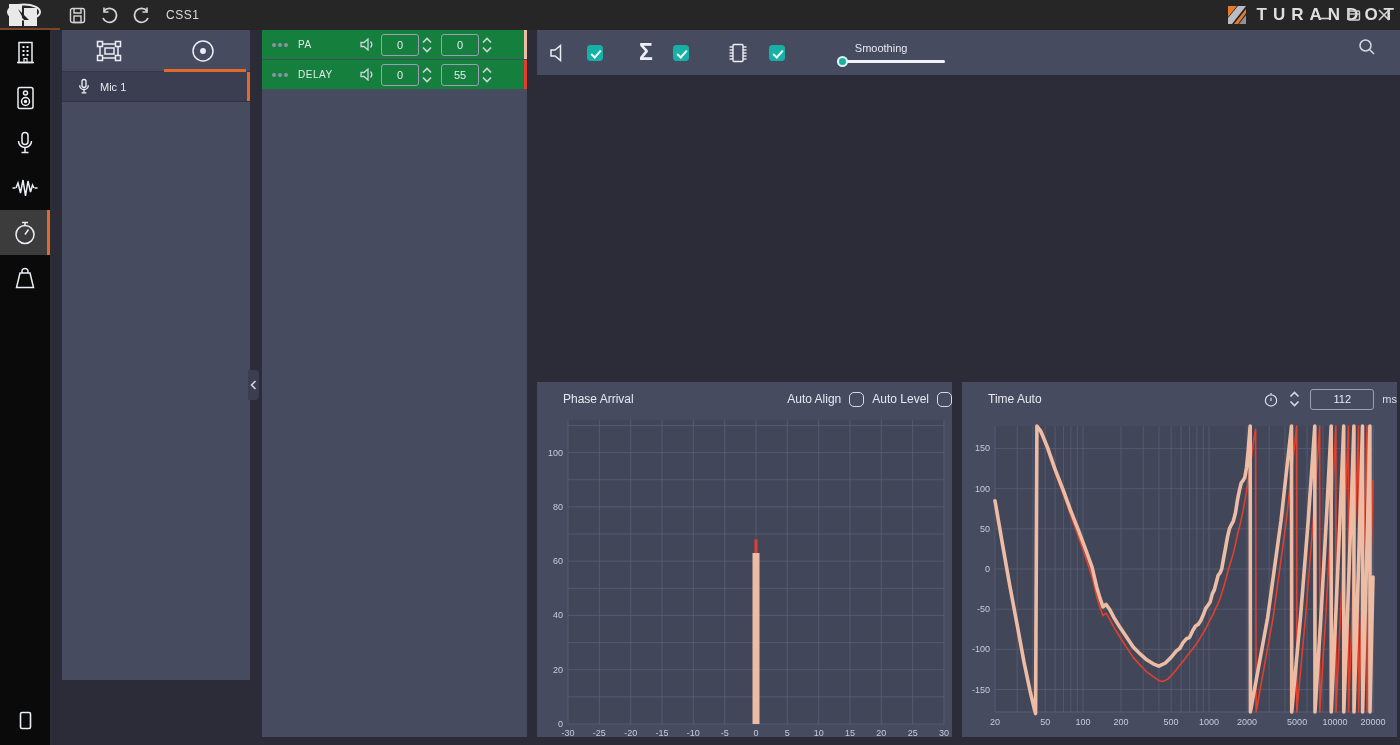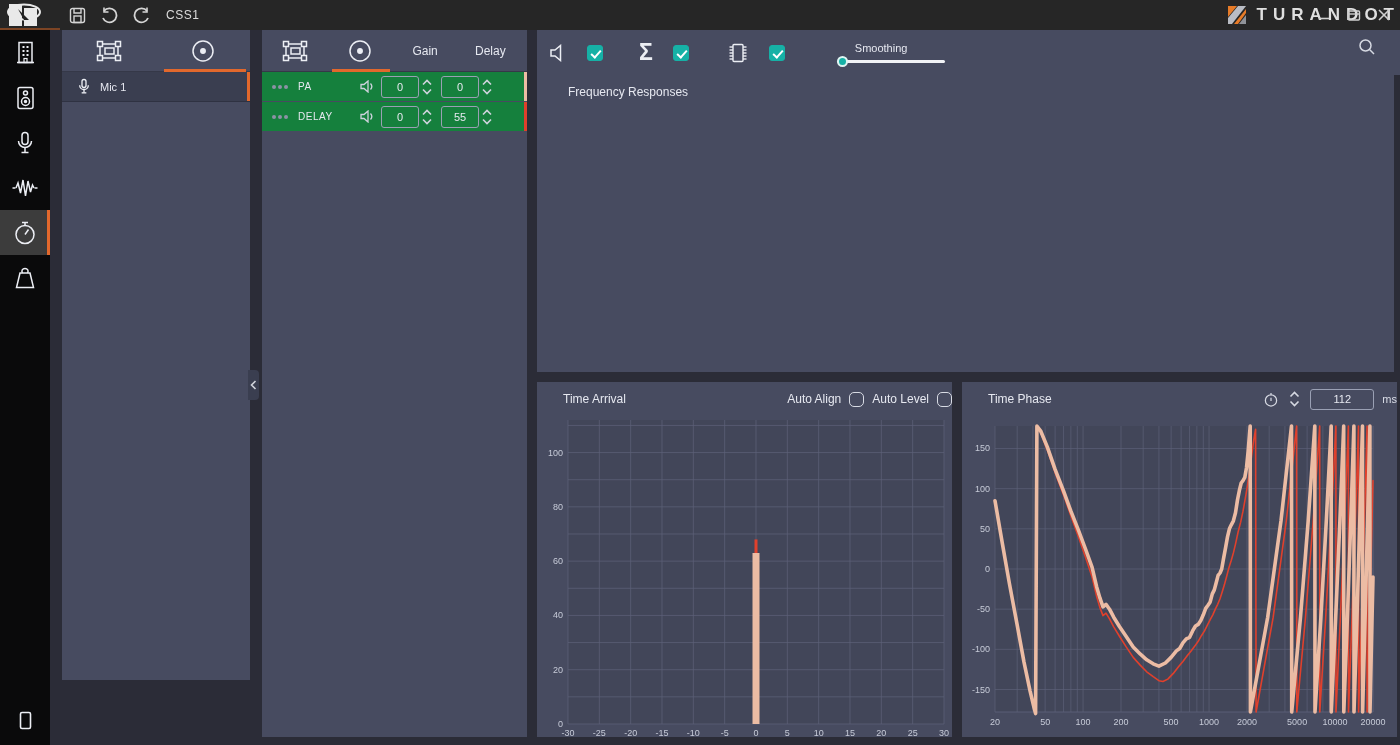--- a/index.html
+++ b/index.html
@@ -249,40 +249,20 @@
 
   <div id="splitter">
     <div id="collapse-handle">
       <svg width="7" height="10" viewBox="0 0 7 10" fill="none" stroke="#cfd2da" stroke-width="1.6">
         <path d="M5.5 1 L1.5 5 L5.5 9"></path>
       </svg>
     </div>
   </div>
 
   <div id="ch-panel" class="panel">
-    <div class="tabsrow">
-      <div class="tab" style="max-width:66px">
-        <svg width="26" height="22" viewBox="0 0 26 22" fill="none" stroke="#eceef4" stroke-width="1.5">
-          <rect x="4" y="4" width="18" height="14"></rect>
-            <rect x="9" y="8" width="9" height="6"></rect>
-          <rect x="1.5" y="1.5" width="5" height="5" fill="#474b60"></rect>
-            <rect x="19.5" y="1.5" width="5" height="5" fill="#474b60"></rect>
-          <rect x="1.5" y="15.5" width="5" height="5" fill="#474b60"></rect>
-            <rect x="19.5" y="15.5" width="5" height="5" fill="#474b60"></rect>
-        </svg>
-      </div>
-      <div class="tab active" style="max-width:66px">
-        <svg width="24" height="24" viewBox="0 0 24 24" fill="none" stroke="#eceef4" stroke-width="1.5">
-          <circle cx="12" cy="12" r="10"></circle>
-            <circle cx="12" cy="12" r="2.2" fill="#eceef4"></circle>
-        </svg>
-      </div>
-      <div class="col-head">Gain</div>
-      <div class="col-head">Delay</div>
-    </div>
 
     <div class="ch-row">
       <div class="dots"></div>
       <div class="ch-label">PA</div>
       <div class="icon" style="margin-right:6px">
         <svg width="15" height="13" viewBox="0 0 15 13" fill="none" stroke="#cfd3de" stroke-width="1.3">
           <path d="M1 4.5 H4 L8 1 V12 L4 8.5 H1 Z"></path>
             <path d="M10.5 3.5 a4.5 4.5 0 0 1 0 6"></path>
         </svg>
       </div>
@@ -376,23 +356,20 @@
       </div>
     </div>
   </div>
   <div id="search-btn">
     <svg width="18" height="18" viewBox="0 0 18 18" fill="none" stroke="#d6d9e2" stroke-width="1.5">
       <circle cx="7.5" cy="7.5" r="5.5"></circle>
         <line x1="11.8" y1="11.8" x2="16" y2="16"></line>
     </svg>
   </div>
 
-  <div id="freq-panel" class="panel">
-    <span class="panel-title">Frequency Responses</span>
-  </div>
 
   <div id="ta-panel" class="panel">
     <svg id="ta-chart" class="chart-svg" width="415" height="355" viewBox="0 0 415 355">
         <rect x="31" y="38" width="376" height="304" fill="#424659"></rect>
         <line x1="31" y1="38" x2="31" y2="342" stroke="#5c6078" stroke-width="1" opacity="0.75"></line>
         <line x1="62.33333333333333" y1="38" x2="62.33333333333333" y2="342" stroke="#5c6078" stroke-width="1" opacity="0.75"></line>
         <line x1="93.66666666666666" y1="38" x2="93.66666666666666" y2="342" stroke="#5c6078" stroke-width="1" opacity="0.75"></line>
         <line x1="125" y1="38" x2="125" y2="342" stroke="#5c6078" stroke-width="1" opacity="0.75"></line>
         <line x1="156.33333333333331" y1="38" x2="156.33333333333331" y2="342" stroke="#5c6078" stroke-width="1" opacity="0.75"></line>
         <line x1="187.66666666666666" y1="38" x2="187.66666666666666" y2="342" stroke="#5c6078" stroke-width="1" opacity="0.75"></line>
@@ -431,21 +408,21 @@
         <text x="250.33333333333334" y="354" text-anchor="middle" font-size="9" font-family="Liberation Sans, sans-serif" fill="#c7cbd8">5</text>
         <text x="281.66666666666663" y="354" text-anchor="middle" font-size="9" font-family="Liberation Sans, sans-serif" fill="#c7cbd8">10</text>
         <text x="313" y="354" text-anchor="middle" font-size="9" font-family="Liberation Sans, sans-serif" fill="#c7cbd8">15</text>
         <text x="344.3333333333333" y="354" text-anchor="middle" font-size="9" font-family="Liberation Sans, sans-serif" fill="#c7cbd8">20</text>
         <text x="375.6666666666667" y="354" text-anchor="middle" font-size="9" font-family="Liberation Sans, sans-serif" fill="#c7cbd8">25</text>
         <text x="407" y="354" text-anchor="middle" font-size="9" font-family="Liberation Sans, sans-serif" fill="#c7cbd8">30</text>
         <rect x="217.5" y="157.42857142857142" width="3" height="184.57142857142858" fill="#e0402c"></rect>
         <rect x="215.5" y="171" width="7" height="171" fill="#ecbca4"></rect>
       </svg>
     <div class="chart-head">
-      <span class="panel-title">Time Arrival</span>
+      <span class="panel-title">Phase Arrival</span>
       <div class="head-right">
         <span class="head-label">Auto Align</span>
         <div class="checkbox light"></div>
         <span class="head-label">Auto Level</span>
         <div class="checkbox light"></div>
       </div>
     </div>
   </div>
 
   <div id="tp-panel" class="panel">
@@ -502,21 +479,21 @@
         <text x="209.14044109267672" y="343" text-anchor="middle" font-size="9" font-family="Liberation Sans, sans-serif" fill="#c7cbd8">500</text>
         <text x="247.0702205463384" y="343" text-anchor="middle" font-size="9" font-family="Liberation Sans, sans-serif" fill="#c7cbd8">1000</text>
         <text x="285" y="343" text-anchor="middle" font-size="9" font-family="Liberation Sans, sans-serif" fill="#c7cbd8">2000</text>
         <text x="335.1404410926767" y="343" text-anchor="middle" font-size="9" font-family="Liberation Sans, sans-serif" fill="#c7cbd8">5000</text>
         <text x="373.07022054633836" y="343" text-anchor="middle" font-size="9" font-family="Liberation Sans, sans-serif" fill="#c7cbd8">10000</text>
         <text x="411" y="343" text-anchor="middle" font-size="9" font-family="Liberation Sans, sans-serif" fill="#c7cbd8">20000</text>
         <path d="M33.0 118.7 L40.6 162.9 L47.4 201.5 L55.2 243.2 L62.0 280.2 L68.1 309.1 L72.3 326.8 L73.6 331.6 L74.9 44.0 L78.6 50.4 L85.3 68.1 L93.1 90.6 L101.6 113.1 L108.9 134.0 L116.5 154.9 L123.7 175.8 L130.1 195.0 L134.6 214.3 L137.9 225.6 L141.0 233.6 L144.0 231.2 L147.5 236.8 L151.7 244.8 L157.6 254.5 L164.2 264.9 L171.2 275.4 L178.4 283.4 L184.7 289.8 L191.2 294.7 L196.9 298.7 L200.9 299.5 L205.8 297.1 L211.3 291.4 L216.3 285.0 L220.9 279.4 L225.2 273.8 L229.1 268.9 L232.8 264.1 L236.2 259.3 L239.4 253.7 L242.5 248.9 L245.4 243.2 L248.2 237.6 L250.8 232.8 L253.3 227.2 L255.7 222.3 L258.0 216.7 L260.1 210.3 L262.3 203.1 L264.7 194.2 L267.0 185.4 L269.3 178.2 L271.4 170.9 L273.5 162.1 L276.1 150.0 L278.6 140.4 L281.0 129.2 L283.3 116.3 L285.5 103.4 L287.7 89.0 L289.7 72.9 L291.7 58.5 L293.6 47.2 L294.1 330.0 L311.2 235.2 L324.3 138.8 L334.6 44.0 L334.8 330.0 L343.5 235.2 L351.2 138.8 L357.7 44.0 L357.8 330.0 L363.7 235.2 L369.1 138.8 L373.9 44.0 L374.0 330.0 L378.4 235.2 L382.6 138.8 L386.4 44.0 L386.5 330.0 L390.0 235.2 L393.4 138.8 L396.5 44.0 L396.6 330.0 L399.6 235.2 L402.4 138.8 L405.1 44.0 L405.1 330.0 L407.2 251.3 L409.1 174.9 L411.0 98.6" fill="none" stroke="#e0402c" stroke-width="1.6" stroke-linejoin="round" stroke-linecap="round"></path>
         <path d="M33.0 118.7 L40.6 162.9 L47.4 201.5 L55.2 243.2 L62.0 280.2 L68.1 309.1 L72.3 326.8 L73.6 331.6 L74.9 44.0 L78.6 48.8 L85.3 64.9 L93.1 87.4 L101.6 109.1 L108.9 129.2 L116.5 148.4 L123.7 167.7 L130.1 185.4 L134.6 204.7 L137.9 215.9 L141.0 224.8 L144.0 222.3 L147.5 227.2 L151.7 235.2 L157.6 244.8 L164.2 254.5 L171.2 264.9 L178.4 272.2 L184.7 277.8 L191.2 281.8 L196.9 284.2 L203.4 281.0 L209.1 275.4 L214.4 268.9 L217.7 266.5 L220.9 260.9 L224.3 256.9 L227.6 255.3 L230.6 248.9 L233.5 244.0 L236.2 242.4 L238.8 238.4 L241.3 232.8 L243.7 226.4 L246.0 223.2 L248.2 219.9 L250.3 211.9 L252.3 207.9 L254.2 200.7 L256.1 193.4 L258.0 191.0 L259.7 187.0 L261.4 177.4 L263.5 166.1 L265.5 154.9 L267.4 146.8 L269.3 142.8 L271.4 138.8 L273.5 130.8 L275.5 117.9 L277.4 108.3 L279.2 101.0 L281.0 98.6 L282.8 95.4 L284.5 85.8 L286.1 69.7 L287.4 53.6 L288.2 44.0 L288.4 330.0 L305.7 235.2 L319.0 138.8 L329.5 44.0 L329.7 330.0 L338.5 235.2 L346.2 138.8 L352.8 44.0 L353.0 330.0 L358.9 235.2 L364.3 138.8 L369.2 44.0 L369.3 330.0 L373.7 235.2 L377.9 138.8 L381.7 44.0 L381.8 330.0 L385.4 235.2 L388.8 138.8 L391.9 44.0 L392.0 330.0 L395.0 235.2 L397.8 138.8 L400.5 44.0 L400.6 330.0 L403.1 235.2 L405.6 138.8 L407.9 44.0 L408.0 330.0 L409.6 255.3 L411.0 195.0" fill="none" stroke="#ecbca4" stroke-width="3.6" stroke-linejoin="round" stroke-linecap="round"></path>
       </svg>
     <div class="chart-head">
-      <span class="panel-title">Time Phase</span>
+      <span class="panel-title">Time Auto</span>
       <div class="head-right">
         <div class="icon">
           <svg width="14" height="15" viewBox="0 0 22 24" fill="none" stroke="#d6d9e2" stroke-width="2">
             <circle cx="11" cy="13.5" r="9"></circle>
               <line x1="11" y1="1.5" x2="11" y2="4.5"></line>
               <line x1="11" y1="9" x2="11" y2="14.5"></line>
           </svg>
         </div>
         <div class="spin">
           <svg width="11" height="7" viewBox="0 0 10 7" fill="none" stroke="#d6d9e2" stroke-width="1.6">

